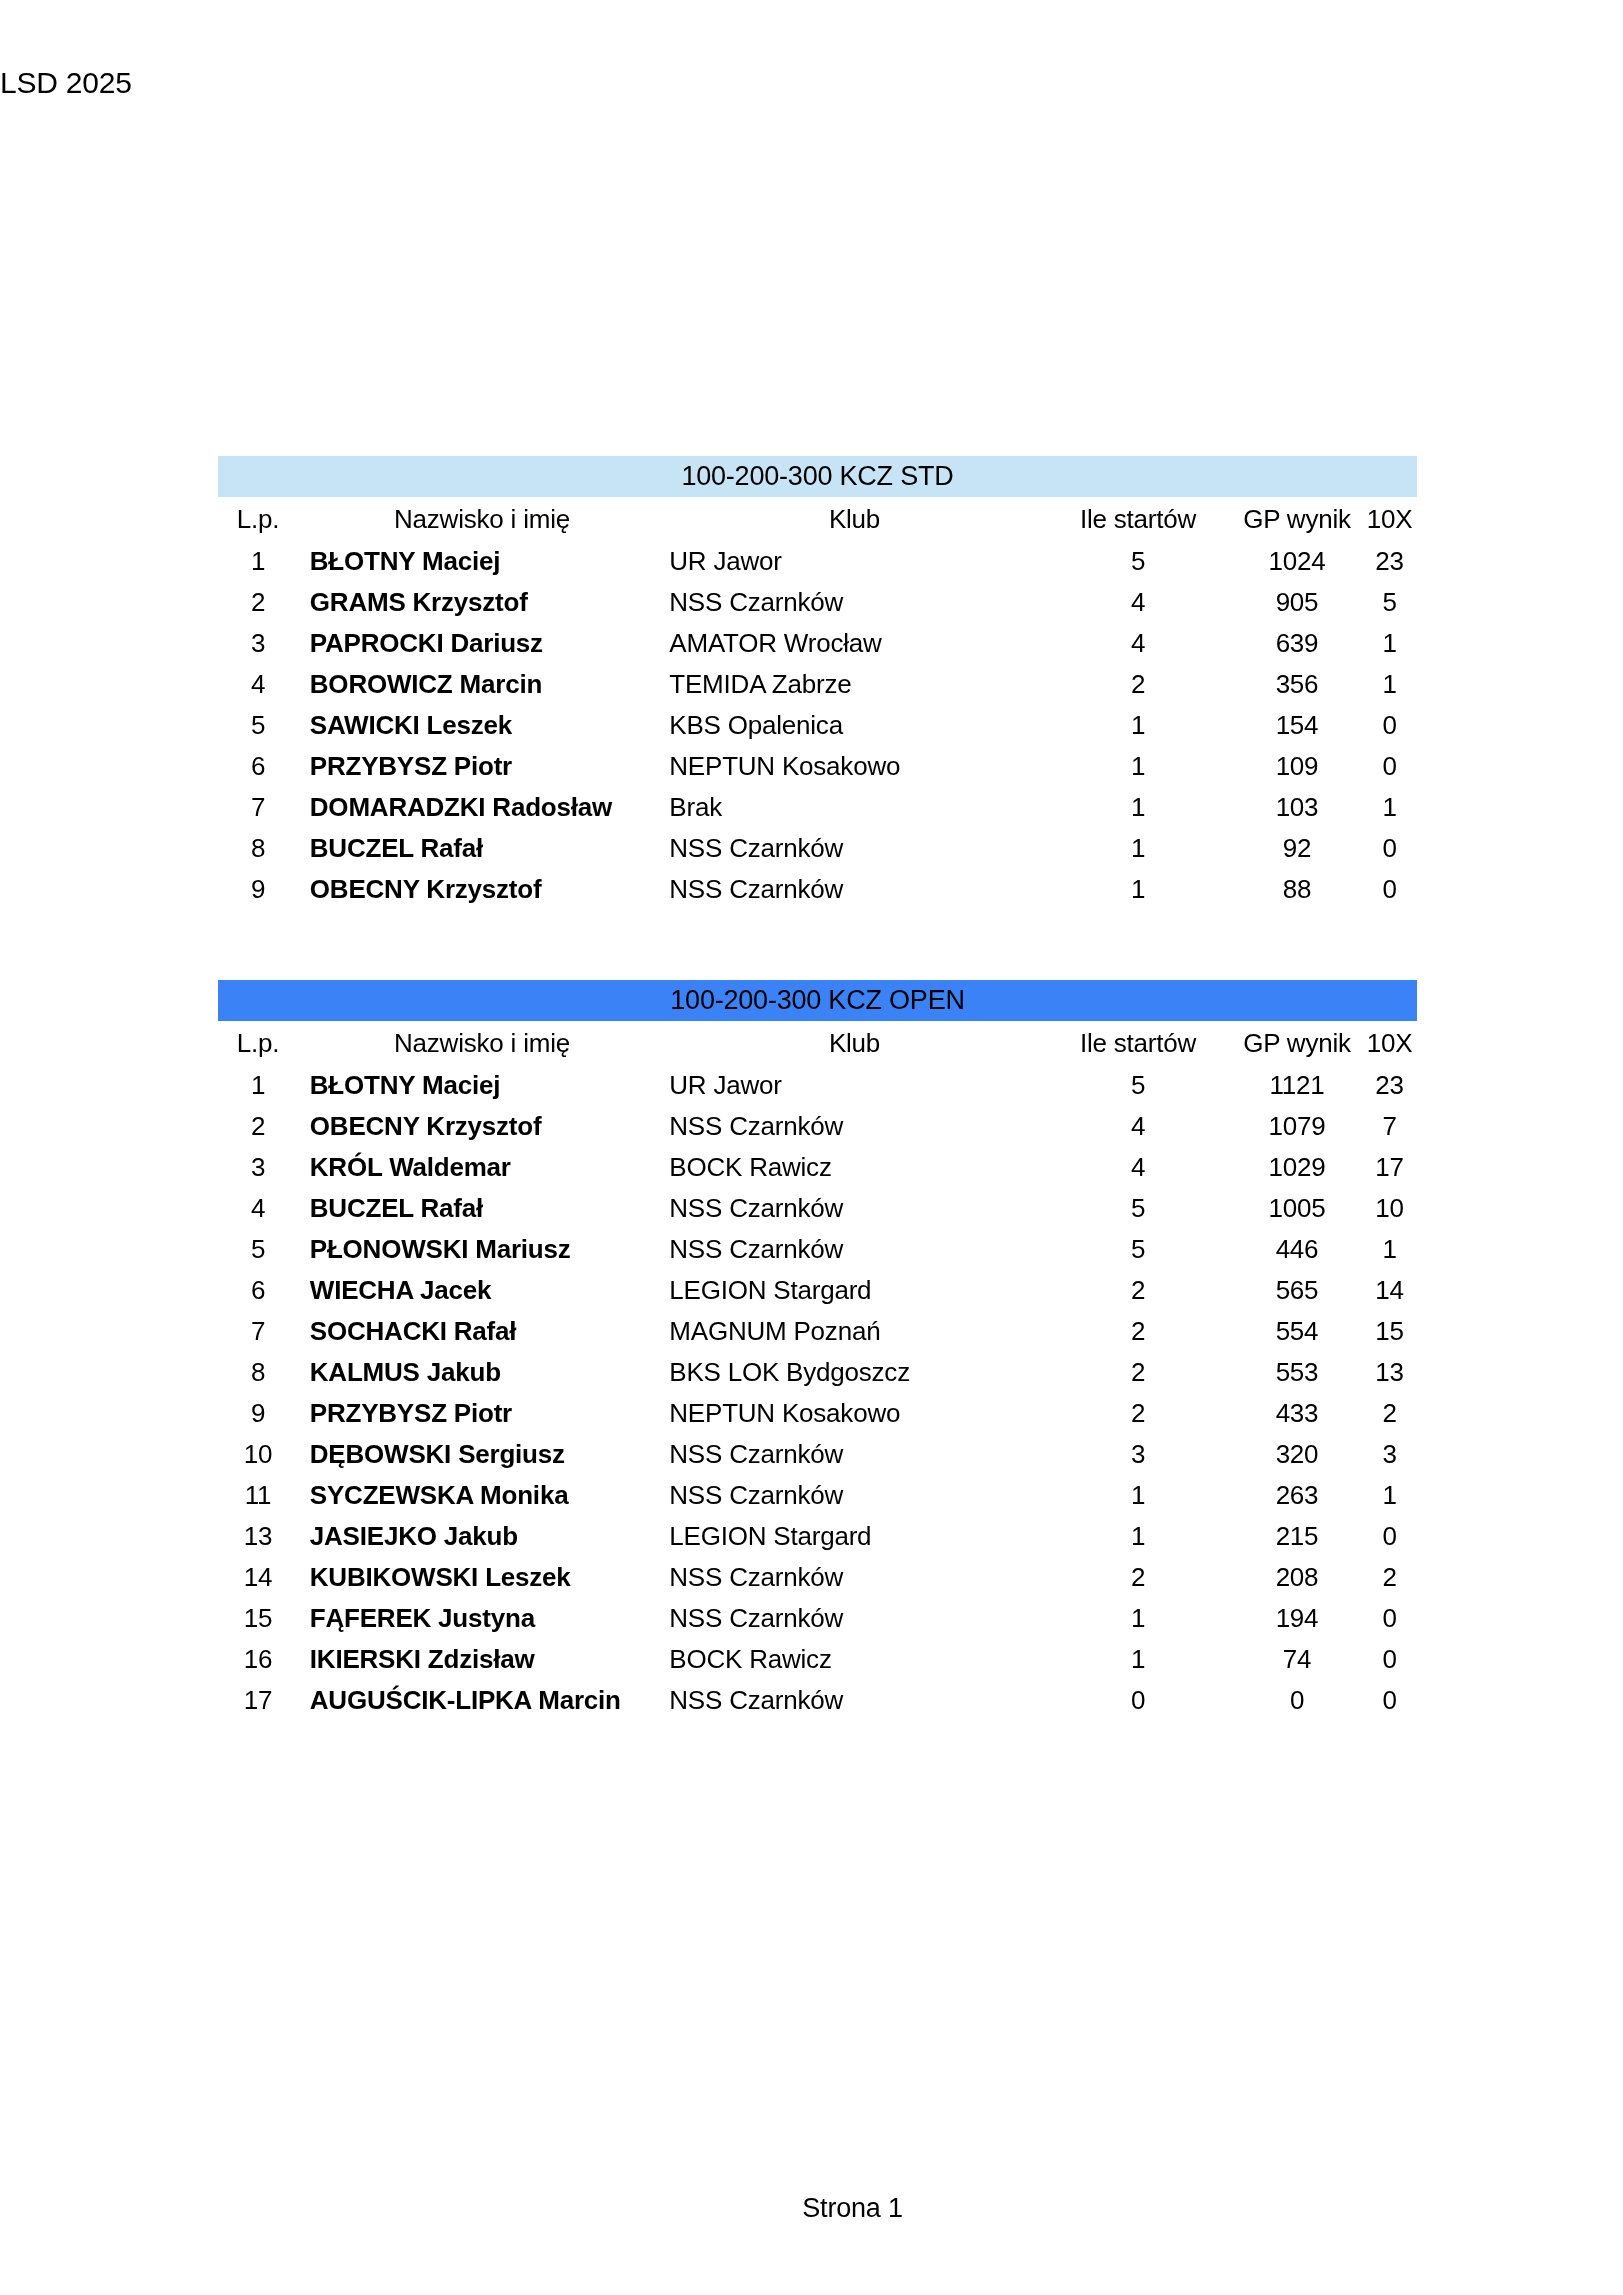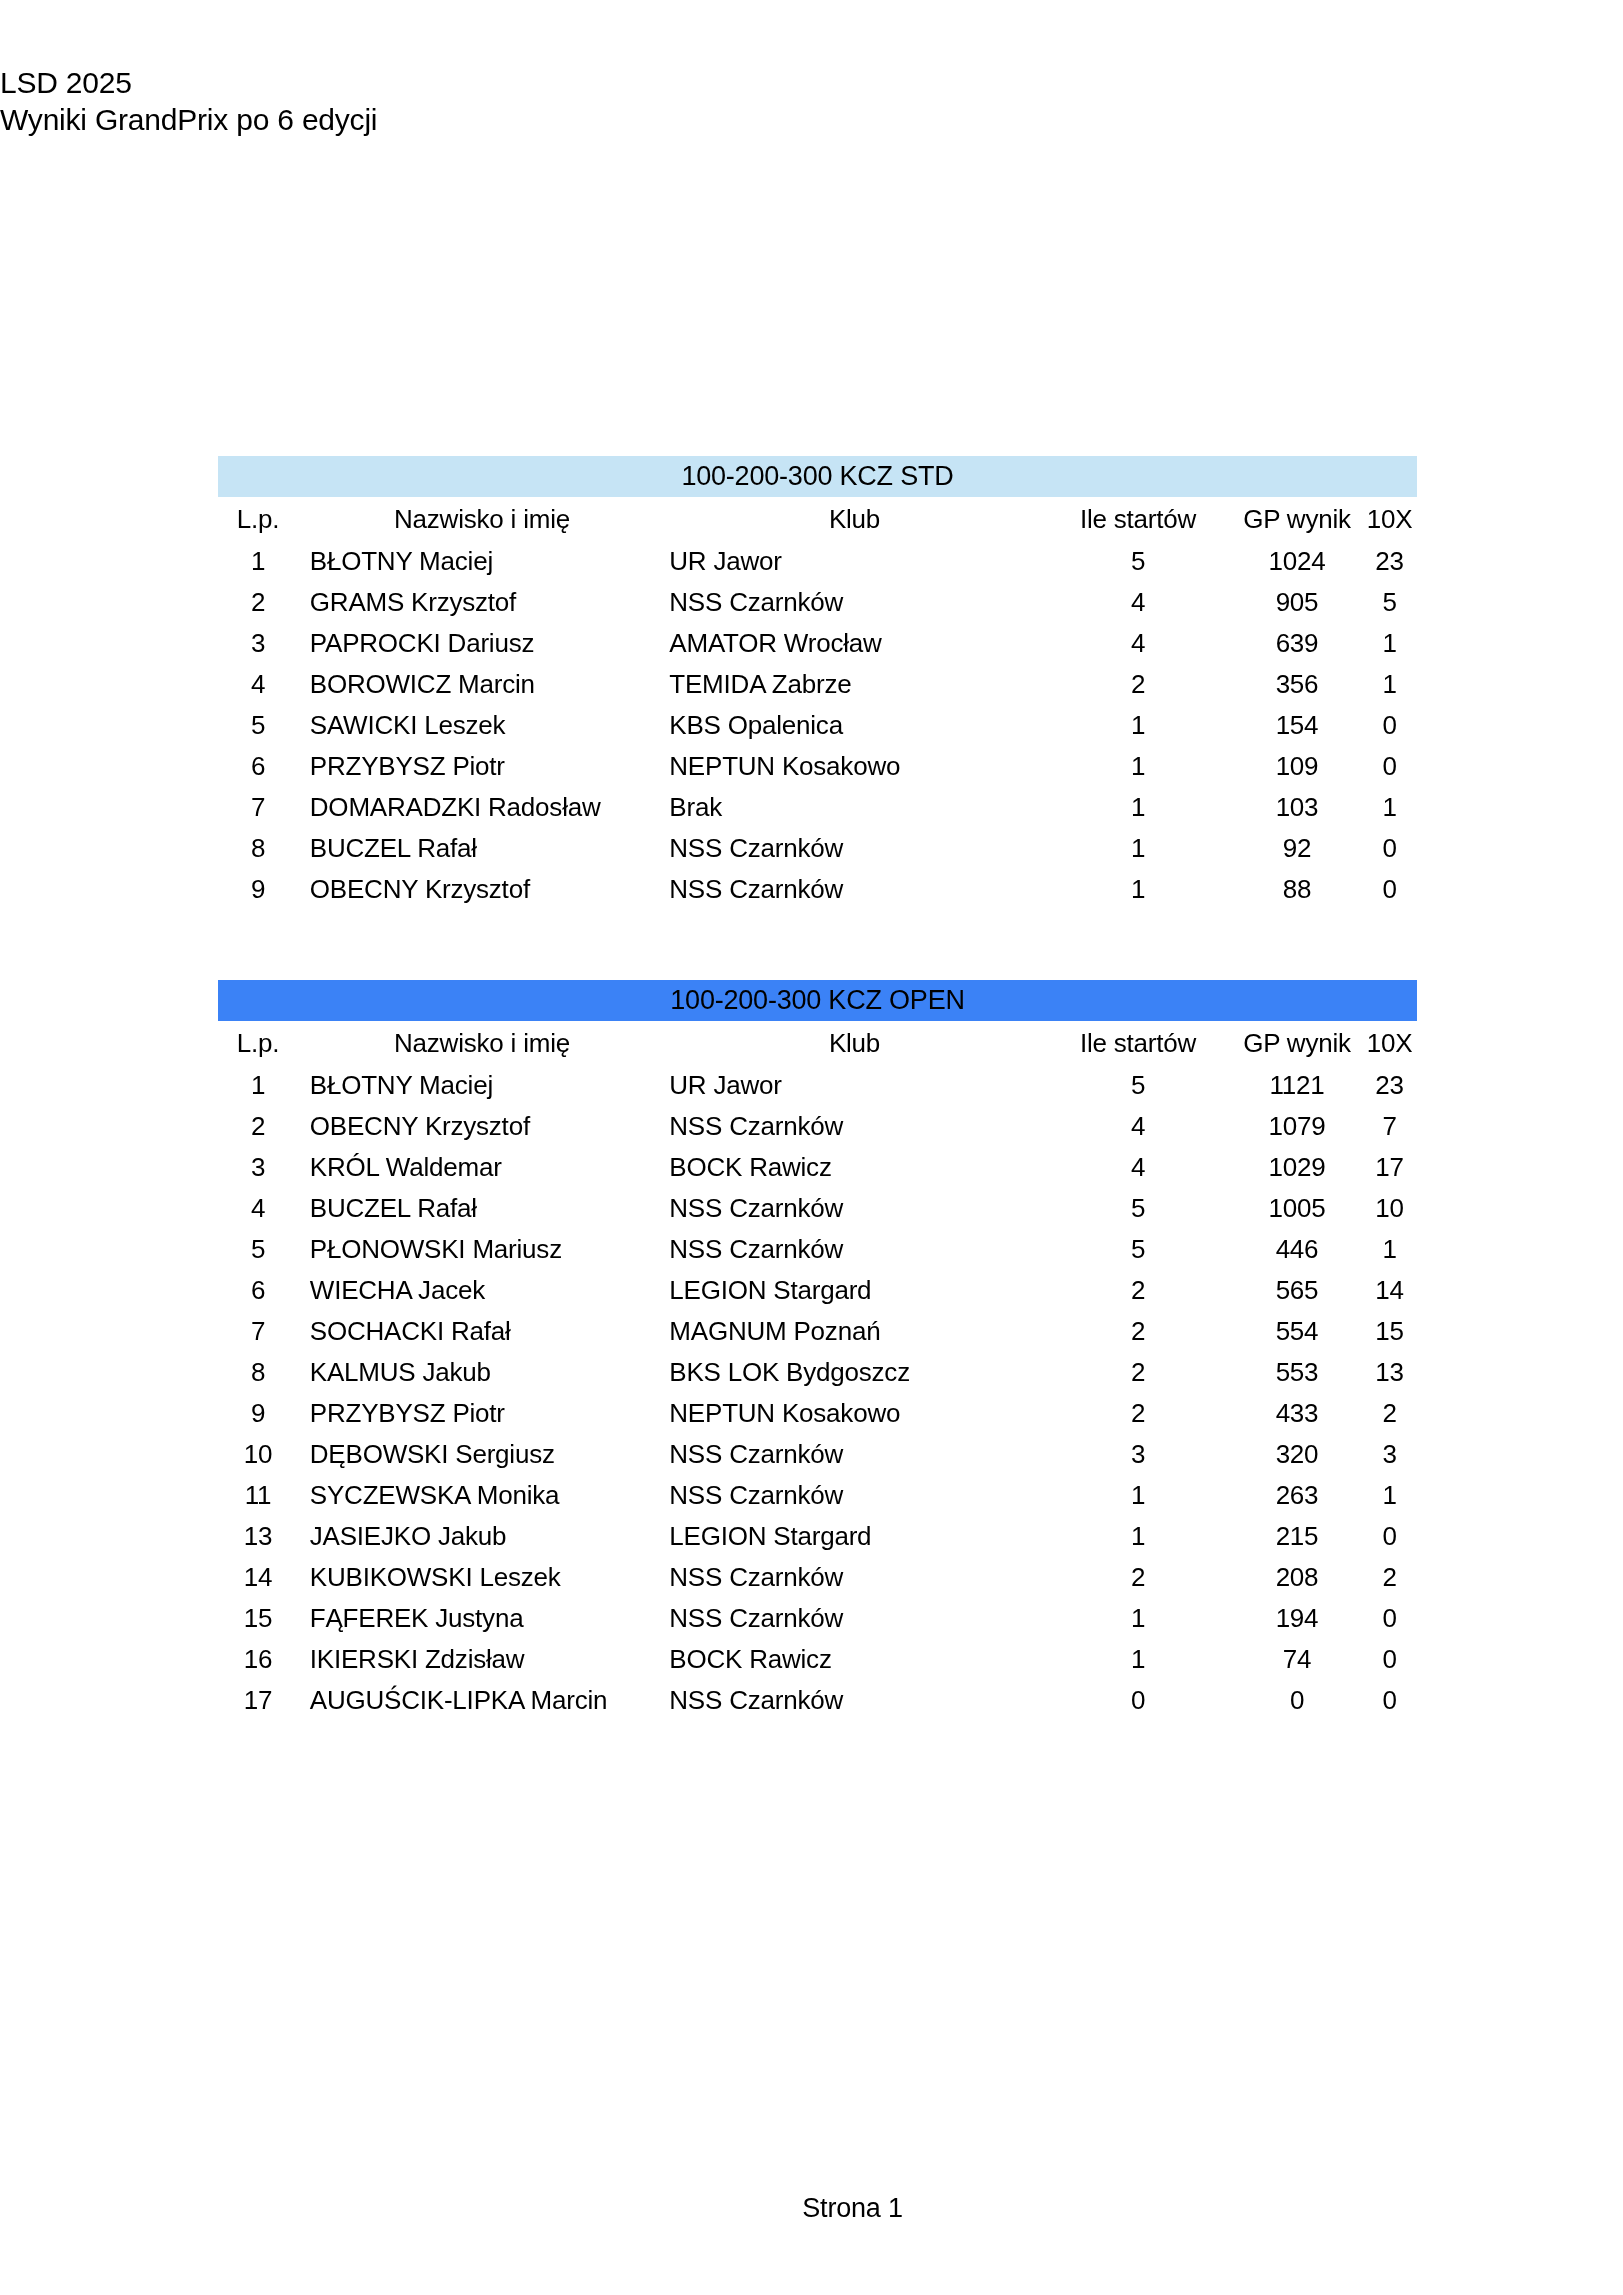--- a/index.html
+++ b/index.html
@@ -42,39 +42,38 @@
     font-weight: normal;
     font-size: 26px;
     padding: 0;
     white-space: nowrap;
     overflow: visible;
   }
   thead tr { height: 44px; }
   tbody tr { height: 41px; }
   .ac { text-align: center; }
   .al { text-align: left; }
-  .pad-name { padding-left: 11.8px; }
+  .pad-name { padding-left: 11.8px; font-weight: bold; }
   .pad-club { padding-left: 3.3px; }
   .page-footer {
     position: absolute;
     top: 2193px;
     left: 0;
     width: 100%;
     text-align: center;
     font-size: 27px;
     padding-left: 41px;
   }
 </style>
 </head>
 <body>
 
 <div class="page">
   <header class="doc-title">
     <div>LSD 2025</div>
-    <div>Wyniki GrandPrix po 6 edycji</div>
   </header>
 
   <main id="tables-root">
       <section class="table-block" style="top: 456px;">
         <div class="banner" style="background-color: rgb(198, 228, 245);">100-200-300 KCZ STD</div>
         <table>
           <colgroup>
             <col style="width: 80px;">
             <col style="width: 368px;">
             <col style="width: 377px;">

